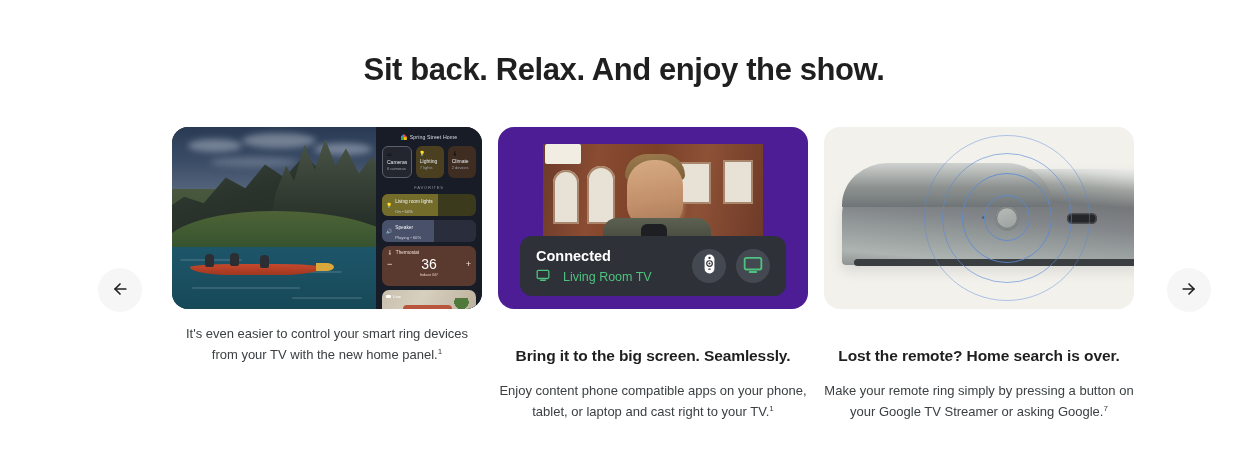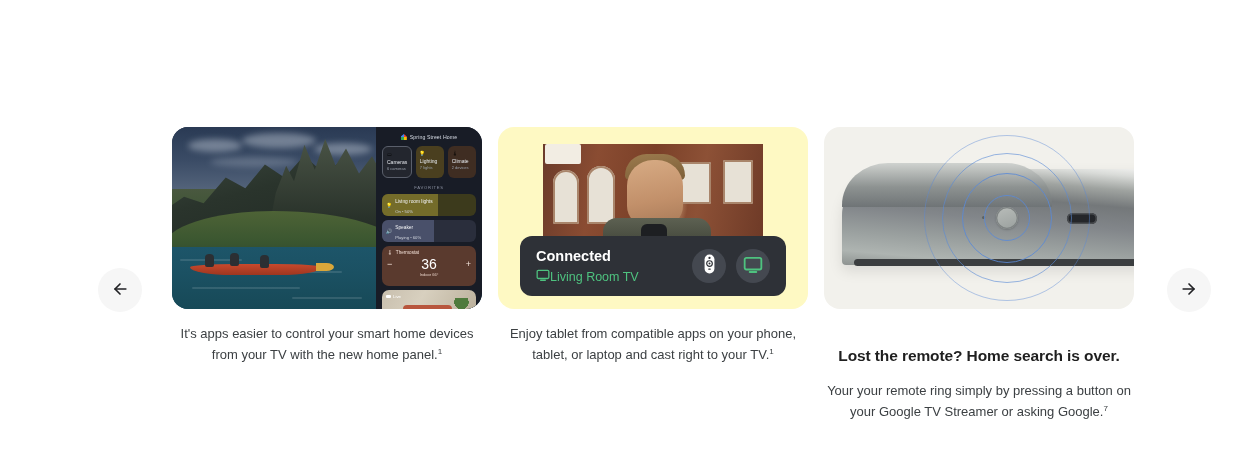--- a/index.html
+++ b/index.html
@@ -224,21 +224,21 @@
     position: absolute; left: 4px; top: 4px;
     display: flex; align-items: center; gap: 2px;
     font-size: 4.4px; color: #ffffff;
   }
   .hp-live-cam {
     width: 5px; height: 3.5px; background: #ffffff; border-radius: 1px;
   }
 
   
   .cast-card {
-    position: absolute; inset: 0; background: #fef9c3;
+    position: absolute; inset: 0; background: #4c1d95;
   }
   .cast-thumb {
     position: absolute; left: 45px; top: 17px; width: 220px; height: 96px;
     background:
       radial-gradient(ellipse 42px 54px at 52% 62%, #c79a72 0 40%, transparent 72%),
       linear-gradient(100deg, #6b3b2a 0%, #8a4c32 24%, #7a4028 48%, #8d5136 70%, #6e3a27 100%);
     overflow: hidden;
   }
   .ct-window {
     position: absolute; background: #e7e1d6; border-radius: 2px;
@@ -272,21 +272,21 @@
   .cast-bar {
     position: absolute; left: 22px; right: 22px; bottom: 13px;
     height: 60px; border-radius: 12px; background: #2e3137;
     display: flex; align-items: center; padding: 0 16px;
   }
   .cast-texts { flex: 1; }
   .cast-status {
     font-size: 14.5px; font-weight: 600; color: #ffffff; line-height: 19px;
   }
   .cast-device {
-    display: flex; align-items: center; gap: 0;
+    display: flex; align-items: center; gap: 13px;
     font-size: 12.5px; color: #4ec27f; line-height: 17px; margin-top: 3px;
   }
   .cast-actions { display: flex; gap: 10px; }
   .cast-btn {
     width: 34px; height: 34px; border-radius: 50%; background: #444850;
     display: flex; align-items: center; justify-content: center;
   }
 
   
   .streamer-card {
@@ -365,20 +365,21 @@
     padding: 0;
   }
   .nav-prev { left: 98px; }
   .nav-next { left: 1167px; }
 </style>
 </head>
 <body>
 
 <div id="page">
 
+  <h2 class="section-heading">Sit back. Relax. And enjoy the show.</h2>
 
   <button class="nav-arrow nav-prev">
     <span>
       <svg width="20" height="20" viewBox="0 0 24 24" fill="none" stroke="#202124" stroke-width="2" stroke-linecap="round" stroke-linejoin="round">
         <line x1="19" y1="12" x2="6" y2="12"></line>
         <polyline points="12,6 6,12 12,18"></polyline>
       </svg>
     </span>
   </button>
 
@@ -476,21 +477,21 @@
             <div class="hp-live-badge">
               <span class="hp-live-cam"></span>
               <span>Live</span>
             </div>
           </div>
 
         </div>
       </div>
 
       <div class="card-body">
-        <span>It's apps easier to control your smart home devices from your TV with the new home panel.</span><sup>1</sup>
+        <span>It's even easier to control your smart ring devices from your TV with the new home panel.</span><sup>1</sup>
       </div>
     </div>
 
     <div class="card card-2">
       <div class="card-media">
         <div class="cast-card">
 
           <div class="cast-thumb">
             <div class="ct-window ct-w5"></div>
             <div class="ct-window ct-w1"></div>
@@ -535,22 +536,25 @@
                     <line x1="8" y1="19" x2="16" y2="19"></line>
                   </svg>
                 </span>
               </div>
             </div>
           </div>
 
         </div>
       </div>
 
+      <div class="card-title">
+        <span>Bring it to the big screen. Seamlessly.</span><sup></sup>
+      </div>
       <div class="card-body">
-        <span>Enjoy tablet from compatible apps on your phone, tablet, or laptop and cast right to your TV.</span><sup>1</sup>
+        <span>Enjoy content phone compatible apps on your phone, tablet, or laptop and cast right to your TV.</span><sup>1</sup>
       </div>
     </div>
 
     <div class="card card-3">
       <div class="card-media">
         <div class="streamer-card">
           <div class="streamer-body"></div>
           <div class="streamer-cap"></div>
           <div class="streamer-foot"></div>
           <div class="streamer-led"></div>
@@ -560,21 +564,21 @@
           <div class="ring ring-2"></div>
           <div class="ring ring-3"></div>
           <div class="ring ring-4"></div>
         </div>
       </div>
 
       <div class="card-title">
         <span>Lost the remote? Home search is over.</span><sup></sup>
       </div>
       <div class="card-body">
-        <span>Your your remote ring simply by pressing a button on your Google TV Streamer or asking Google.</span><sup>7</sup>
+        <span>Make your remote ring simply by pressing a button on your Google TV Streamer or asking Google.</span><sup>7</sup>
       </div>
     </div>
 
   </div>
 
   <button class="nav-arrow nav-next">
     <span>
       <svg width="20" height="20" viewBox="0 0 24 24" fill="none" stroke="#202124" stroke-width="2" stroke-linecap="round" stroke-linejoin="round">
         <line x1="5" y1="12" x2="18" y2="12"></line>
         <polyline points="12,6 18,12 12,18"></polyline>

